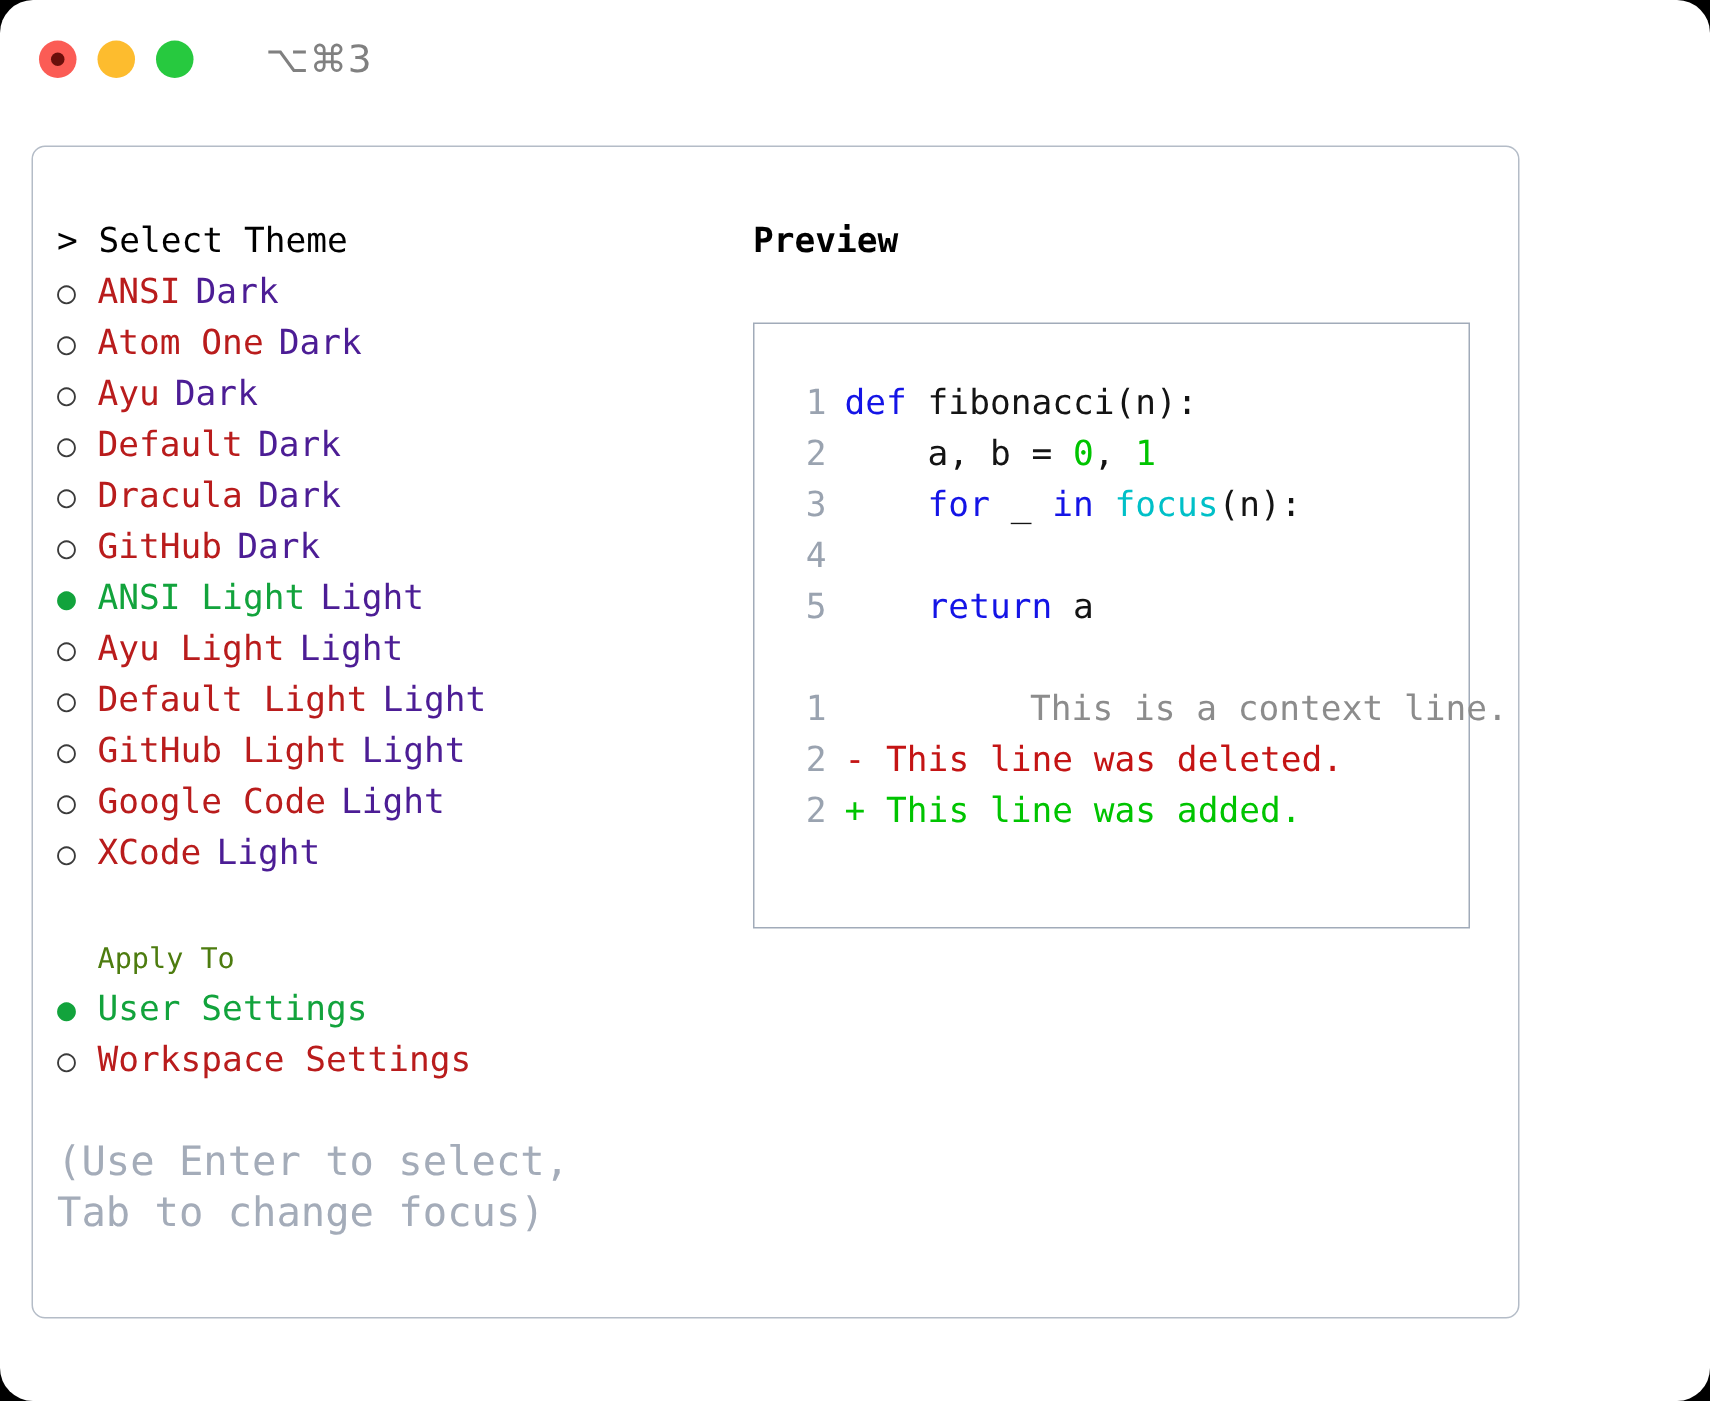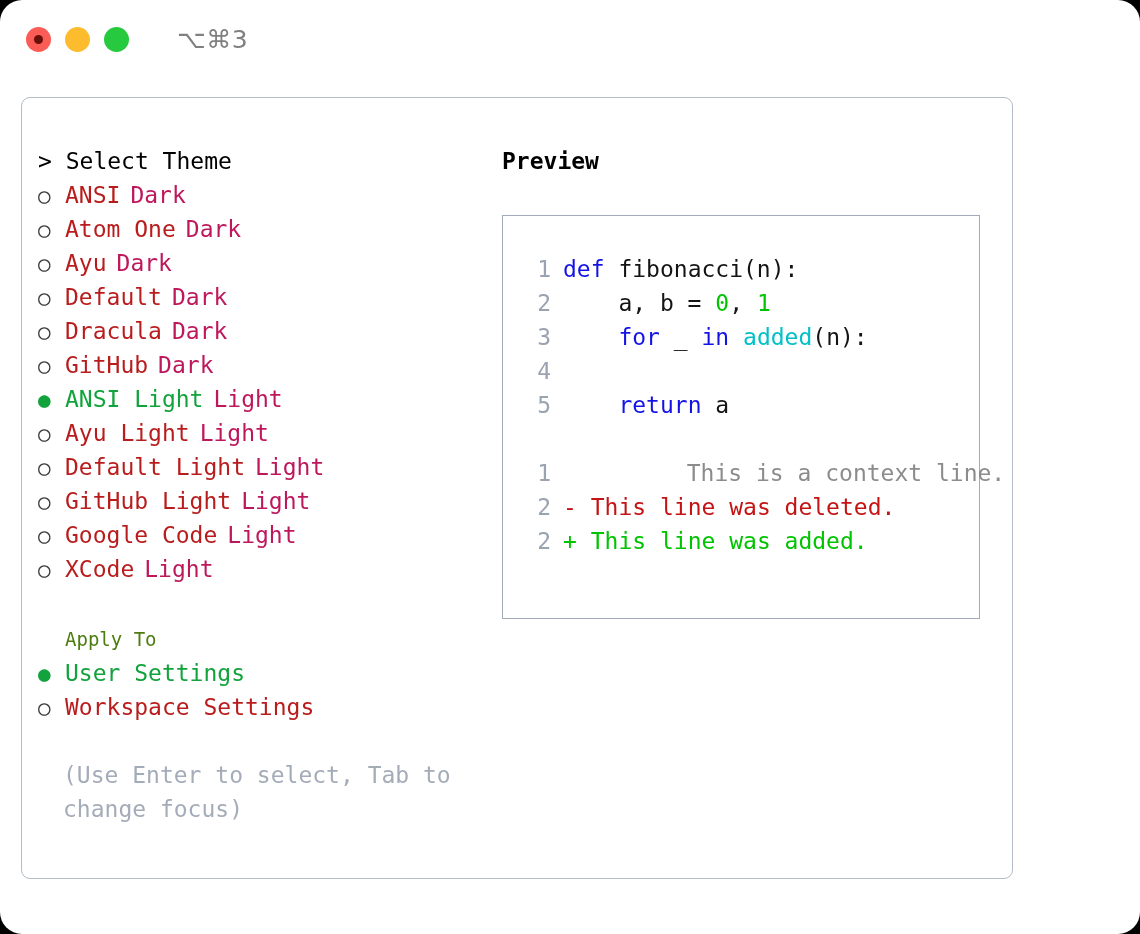--- a/index.html
+++ b/index.html
@@ -117,37 +117,36 @@
     display: inline-block;
     width: 27px;
     flex: 0 0 27px;
     text-align: left;
     font-size: 21px;
   }
   .bullet.off { color: #3b3b3b; }
   .bullet.on  { color: #12a33c; }
   .label      { color: #b91c1c; }
   .label.sel  { color: #12a33c; }
-  .suffix     { color: #be185d; padding-left: 10px; text-align: center; }
+  .suffix     { color: #4c1d95; padding-left: 10px; text-align: center; }
   .subhead {
     height: 34px;
     line-height: 34px;
     font-size: 19px;
     color: #4d7c0f;
     padding-left: 27px;
     white-space: pre;
   }
   .spacer-lg { height: 36px; }
   .spacer-md { height: 34px; }
   .hint {
     color: #a4acb9;
-    font-size: 23px;
+    font-size: 27px;
     line-height: 34px;
     width: 400px;
-    margin-left: 25px;
   }
 
   
   .preview-title {
     font-size: 23px;
     font-weight: bold;
     color: #000000;
     line-height: 34px;
     height: 34px;
     white-space: pre;
@@ -307,21 +306,21 @@
           <div class="code-line">
             <span class="ln">1</span>
             <span><span class="tok-kw">def</span><span class="tok-txt"> fibonacci(n):</span></span>
           </div>
           <div class="code-line">
             <span class="ln">2</span>
             <span><span class="tok-txt">    a, b = </span><span class="tok-num">0</span><span class="tok-txt">, </span><span class="tok-num">1</span></span>
           </div>
           <div class="code-line">
             <span class="ln">3</span>
-            <span><span class="tok-txt">    </span><span class="tok-kw">for</span><span class="tok-txt"> _ </span><span class="tok-kw">in</span><span class="tok-txt"> </span><span class="tok-fn">added</span><span class="tok-txt">(n):</span></span>
+            <span><span class="tok-txt">    </span><span class="tok-kw">for</span><span class="tok-txt"> _ </span><span class="tok-kw">in</span><span class="tok-txt"> </span><span class="tok-fn">focus</span><span class="tok-txt">(n):</span></span>
           </div>
           <div class="code-line">
             <span class="ln">4</span>
           </div>
           <div class="code-line">
             <span class="ln">5</span>
             <span><span class="tok-txt">    </span><span class="tok-kw">return</span><span class="tok-txt"> a</span></span>
           </div>
 
           <div class="blank-line"></div>

